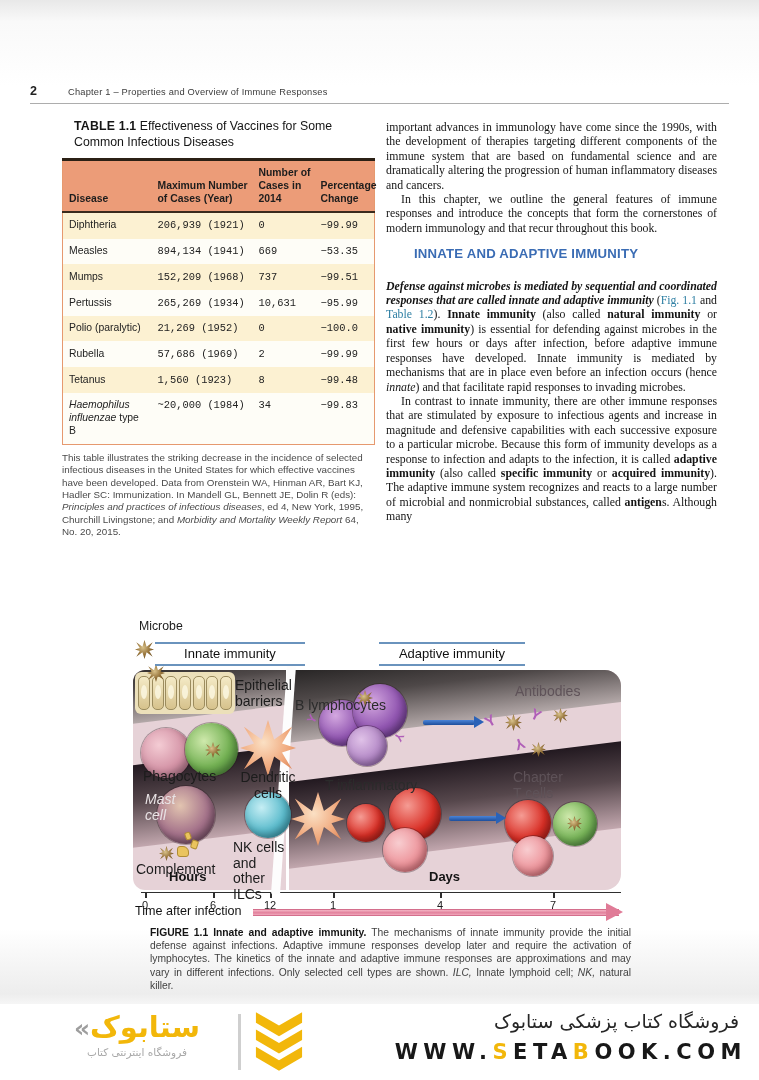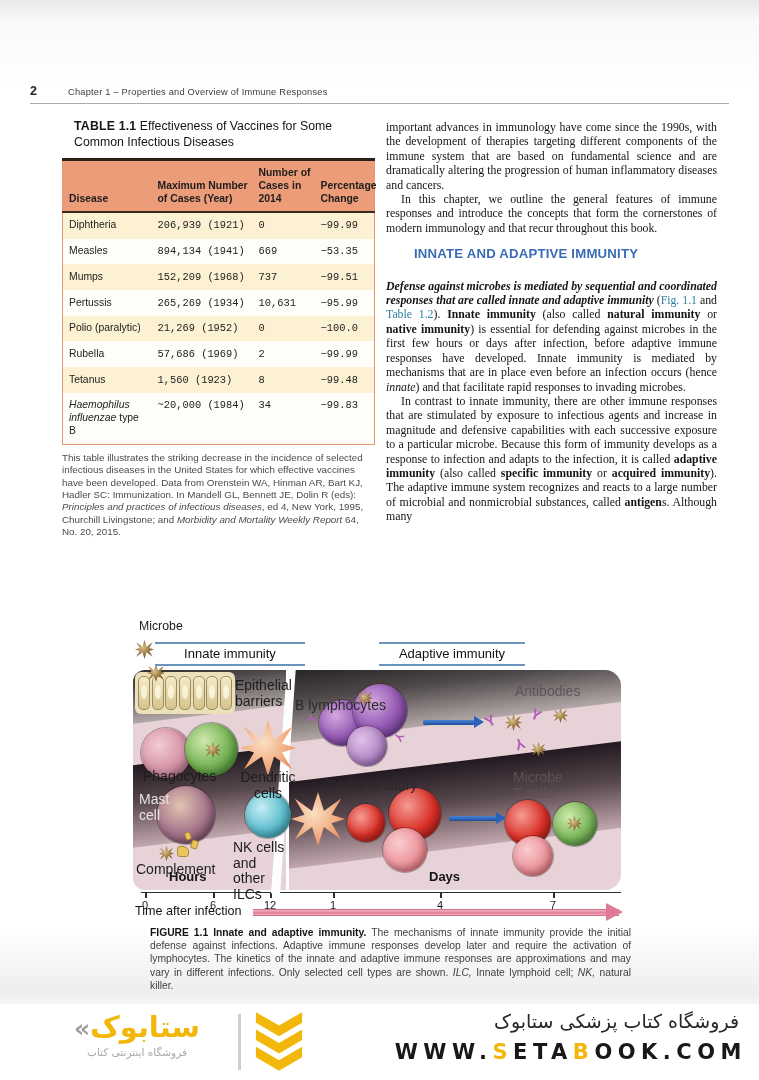--- a/index.html
+++ b/index.html
@@ -234,21 +234,21 @@
   <div class="flabel" style="left:102px; top:58px; width:58px;">Epithelial barriers</div>
 
   <div class="cellc c-pink" style="left:8px; top:108px; width:50px; height:50px;"></div>
   <div class="cellc c-green" style="left:52px; top:103px; width:53px; height:53px;"></div>
   <div class="spiky microbe" style="left:72px; top:122px; width:16px; height:16px; z-index:6;"></div>
   <div class="spiky c-dend" style="left:107px; top:100px; width:56px; height:56px;"></div>
   <div class="flabel" style="left:10px; top:149px;">Phagocytes</div>
   <div class="flabel" style="left:106px; top:150px; width:58px; text-align:center;">Dendritic cells</div>
 
   <div class="cellc c-mast" style="left:24px; top:166px; width:58px; height:58px;"></div>
-  <div class="flabel" style="left:6px; top:172px; width:34px; color:#e8e2e4;">Mast cell</div>
+  <div class="flabel" style="left:12px; top:172px; width:34px; color:#e8e2e4;font-style:italic;">Mast cell</div>
   <div class="cellc c-nk" style="left:112px; top:172px; width:46px; height:46px;"></div>
   <div class="flabel" style="left:100px; top:220px; width:58px;">NK cells and other ILCs</div>
 
   <div class="spiky microbe" style="left:26px; top:226px; width:15px; height:15px;"></div>
   <div class="comp" style="left:44px; top:226px; width:12px; height:11px; border-radius:3px 6px 3px 3px;"></div>
   <div class="comp" style="left:58px; top:220px; width:7px; height:9px; border-radius:2px; transform:rotate(18deg);"></div>
   <div class="comp" style="left:52px; top:212px; width:6px; height:8px; border-radius:2px; transform:rotate(-20deg);"></div>
   <div class="flabel" style="left:3px; top:242px;">Complement</div>
   <div class="phase" style="left:36px; top:249px;">Hours</div>
 
@@ -267,21 +267,21 @@
   <div class="spiky microbe" style="left:372px; top:94px; width:17px; height:17px;"></div>
   <div class="spiky microbe" style="left:420px; top:88px; width:15px; height:15px;"></div>
   <div class="spiky microbe" style="left:398px; top:122px; width:15px; height:15px;"></div>
 
   <div class="flabel" style="left:192px; top:158px; color:#2b2b2b;">T inflammatory</div>
   <div class="spiky c-dend" style="left:158px; top:172px; width:54px; height:54px;"></div>
   <div class="cellc c-t" style="left:214px; top:184px; width:38px; height:38px;"></div>
   <div class="cellc c-t" style="left:256px; top:168px; width:52px; height:52px;"></div>
   <div class="cellc c-tl" style="left:250px; top:208px; width:44px; height:44px;"></div>
   <div class="barrow" style="left:316px; top:196px; width:48px;"></div>
-  <div class="flabel" style="left:380px; top:150px; width:56px; color:#5e5258;">Microbe T cells</div>
+  <div class="flabel" style="left:380px; top:150px; width:56px; color:#5e5258;">Chapter T cells</div>
   <div class="cellc c-t" style="left:372px; top:180px; width:46px; height:46px;"></div>
   <div class="cellc c-tl" style="left:380px; top:216px; width:40px; height:40px;"></div>
   <div class="cellc c-effg" style="left:420px; top:182px; width:44px; height:44px;"></div>
   <div class="spiky microbe" style="left:434px; top:196px; width:15px; height:15px; z-index:6;"></div>
   <div class="phase" style="left:296px; top:249px;">Days</div>
 
   <div id="fig-axis">
     <div class="tick tk0"></div>
     <div class="tick tk1"></div>
     <div class="tick tk2"></div>

